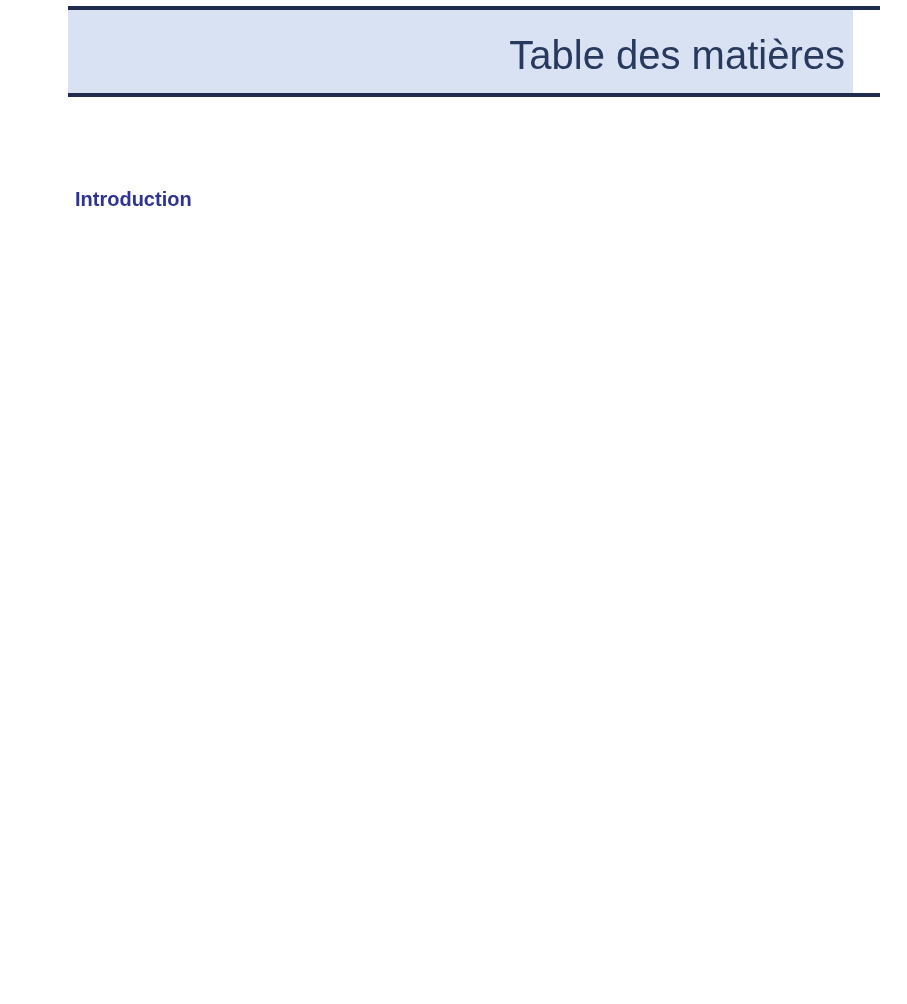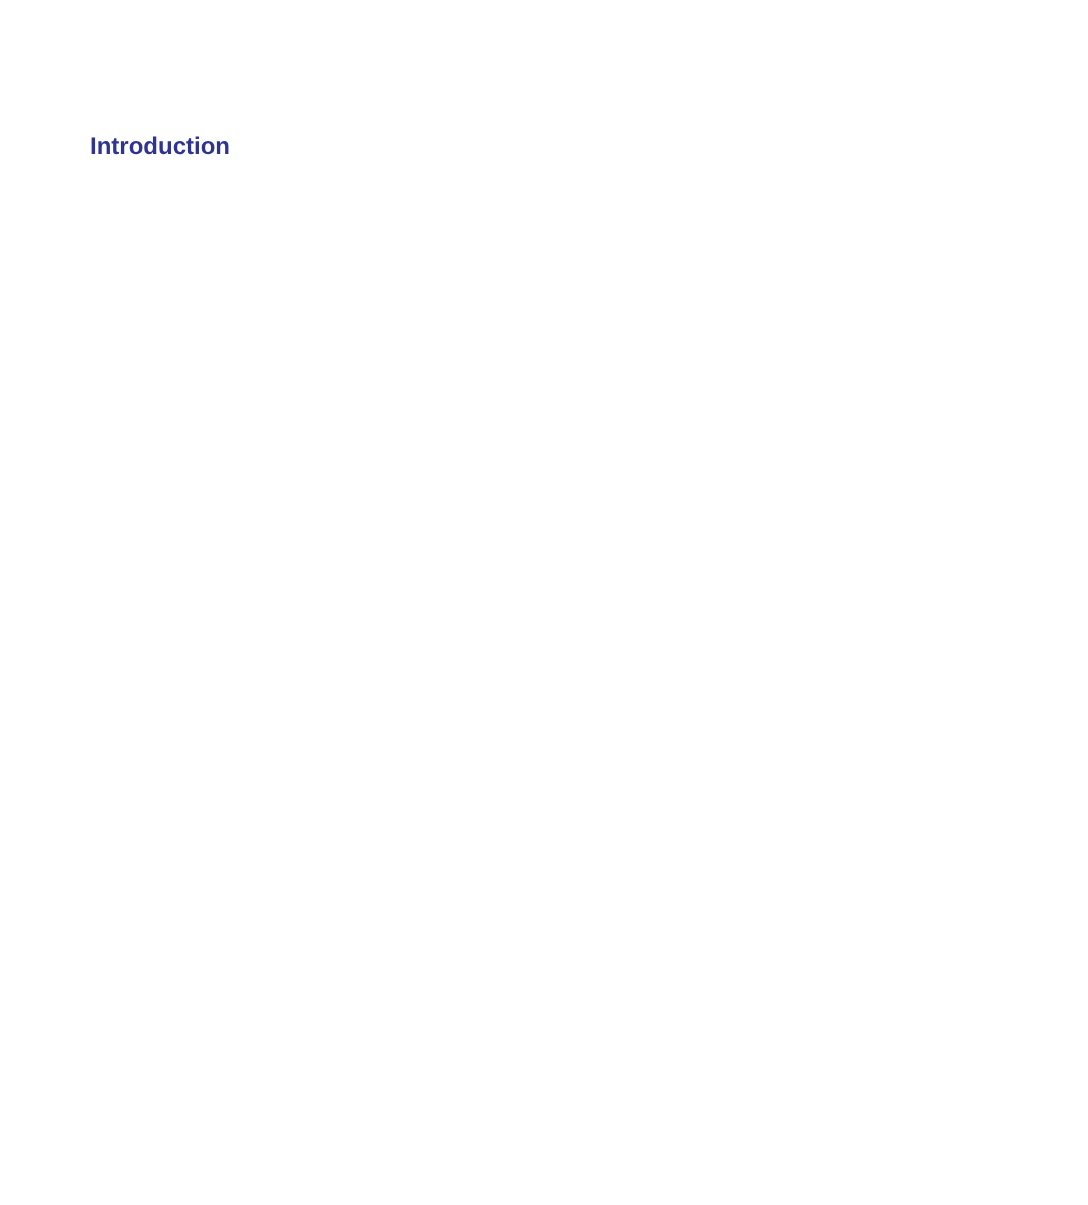--- a/index.html
+++ b/index.html
@@ -45,21 +45,21 @@
 
   
   .toc {
     padding: 88px 55px 0 75px;
   }
   .row {
     display: flex;
     align-items: baseline;
     line-height: 29px;
   }
-  .row .label { white-space: nowrap; margin-top: 20px; }
+  .row .label { white-space: nowrap; }
   .row .leader {
     flex: 1 1 auto;
     overflow: hidden;
     white-space: nowrap;
     padding-left: 10px;
     font-family: "Liberation Serif", serif;
   }
   .row .page {
     flex: 0 0 auto;
     min-width: 48px;
@@ -81,20 +81,25 @@
     font-size: 19px;
     letter-spacing: 4px;
     color: #343748;
   }
 </style>
 </head>
 <body>
 
 <div class="page" style="--banner-bg: #d9e2f2; --rule: #1f2c4e; --title-color: #273a5e; --chapter-color: #2e3490; --chapter-page-color: #343b96; --body-color: #141414;">
 
+  <header class="banner">
+    <div class="banner-fill">
+      <h1 class="banner-title">Table des matières</h1>
+    </div>
+  </header>
 
   <main class="toc" id="toc-root">
       <div class="row chapter-row">
         <span class="label">Introduction</span>
         <span class="leader">. . . . . . . . . . . . . . . . . . . . . . . . . . . . . . . . . . . . . . . . . . . . . . . . . . . . . . . . . . . . . . . . . . . . . . . . . . . . . . . . . . . . . . . . . .</span>
         <span class="page">1</span>
       </div>
     </main>
 
 </div>

